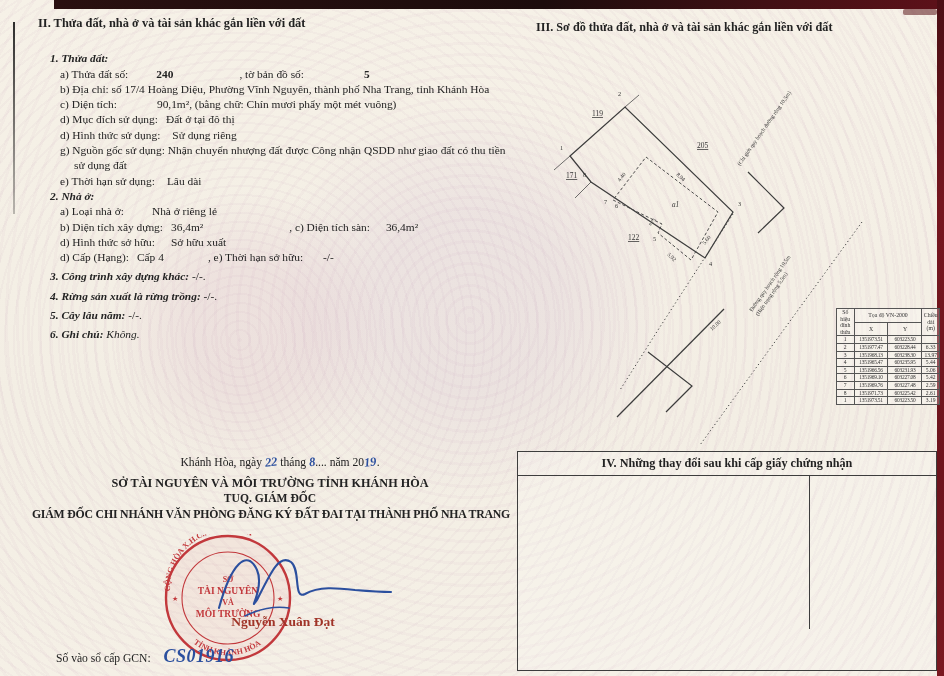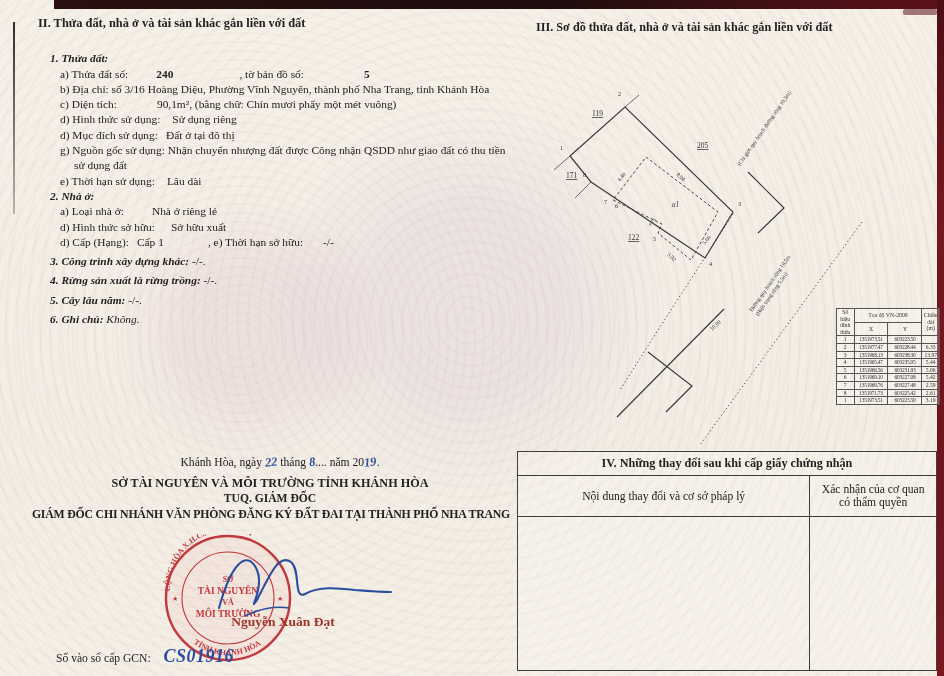--- a/index.html
+++ b/index.html
@@ -88,58 +88,61 @@
     <div class="t">II. Thửa đất, nhà ở và tài sản khác gắn liền với đất</div>
 
     <div class="lv1 bi">1. Thửa đất:</div>
 
     <div class="lv2">
       <span>a) Thửa đất số:</span><span class="gap g28"></span><b>240</b><span class="gap g66"></span><span>, tờ bản đồ số:</span><span class="gap g60"></span><b>5</b>
     </div>
 
     <div class="lv2 hang">
       <span>b) Địa chỉ:</span>
-      <span>số 3/16  Hoàng Diệu, Phường Vĩnh Nguyên, thành phố Nha Trang, tỉnh Khánh Hòa</span>
+      <span>số 17/4  Hoàng Diệu, Phường Vĩnh Nguyên, thành phố Nha Trang, tỉnh Khánh Hòa</span>
     </div>
 
     <div class="lv2">
       <span>c) Diện tích:</span><span class="gap g40"></span><span>90,1m²,</span>
       <span>(bằng chữ: Chín mươi phẩy một mét vuông)</span>
     </div>
 
     <div class="lv2">
+      <span>d) Mục đích sử dụng:</span><span class="gap g8"></span><span>Đất ở tại đô thị</span>
+    </div>
+
+    <div class="lv2">
       <span>d) Hình thức sử dụng:</span><span class="gap g12"></span><span>Sử dụng riêng</span>
-    </div>
-
-    <div class="lv2">
-      <span>d) Mục đích sử dụng:</span><span class="gap g8"></span><span>Đất ở tại đô thị</span>
     </div>
 
     <div class="lv2 hang">
       <span>g) Nguồn gốc sử dụng:</span>
       <span>Nhận chuyển nhượng đất được Công nhận QSDD như giao đất có thu tiền sử dụng đất</span>
     </div>
 
     <div class="lv2">
       <span>e) Thời hạn sử dụng:</span><span class="gap g12"></span><span>Lâu dài</span>
     </div>
 
     <div class="lv1 bi">2. Nhà ở:</div>
 
     <div class="lv2">
       <span>a) Loại nhà ở:</span><span class="gap g28"></span><span>Nhà ở riêng lẻ</span>
     </div>
 
+    <div class="lv2">
+      <span>b) Diện tích xây dựng:</span><span class="gap g8"></span><span>36,4m²</span><span class="gap g90"></span><span>, c) Diện tích sàn:</span><span class="gap g16"></span><span>36,4m²</span>
+    </div>
 
     <div class="lv2">
       <span>d) Hình thức sở hữu:</span><span class="gap g16"></span><span>Sở hữu xuất</span>
     </div>
 
     <div class="lv2">
-      <span>d) Cấp (Hạng):</span><span class="gap g8"></span><span>Cấp 1</span><span class="gap g44"></span><span>, e) Thời hạn sở hữu:</span><span class="gap g20"></span><span>-/-</span>
+      <span>d) Cấp (Hạng):</span><span class="gap g8"></span><span>Cấp 4</span><span class="gap g44"></span><span>, e) Thời hạn sở hữu:</span><span class="gap g20"></span><span>-/-</span>
     </div>
 
     <div class="lv1 sp1">
       <span class="bi">3. Công trình xây dựng khác:</span>
       <span>-/-.</span>
     </div>
     <div class="lv1 sp1">
       <span class="bi">4. Rừng sản xuất là rừng trồng:</span>
       <span>-/-.</span>
     </div>
@@ -263,24 +266,20 @@
           <td>1</td>
           <td class="num">1351973.51</td>
           <td class="num">603223.50</td>
           <td>3.19</td>
         </tr>
   </tbody>
     </table>
 
   <div class="abs box4">
     <div class="tt">IV. Những thay đổi sau khi cấp giấy chứng nhận</div>
-    <div class="hd">
-      <div class="c1">Nội dung thay đổi và cơ sở pháp lý</div>
-      <div class="c2">Xác nhận của cơ quan có thẩm quyền</div>
-    </div>
     <div class="bd">
       <div class="c1"></div>
       <div class="c2"></div>
     </div>
   </div>
 
   <div class="abs dateline">
     <span>Khánh Hòa, ngày</span>
     <span class="ink d1">22</span>
     <span>tháng</span>

